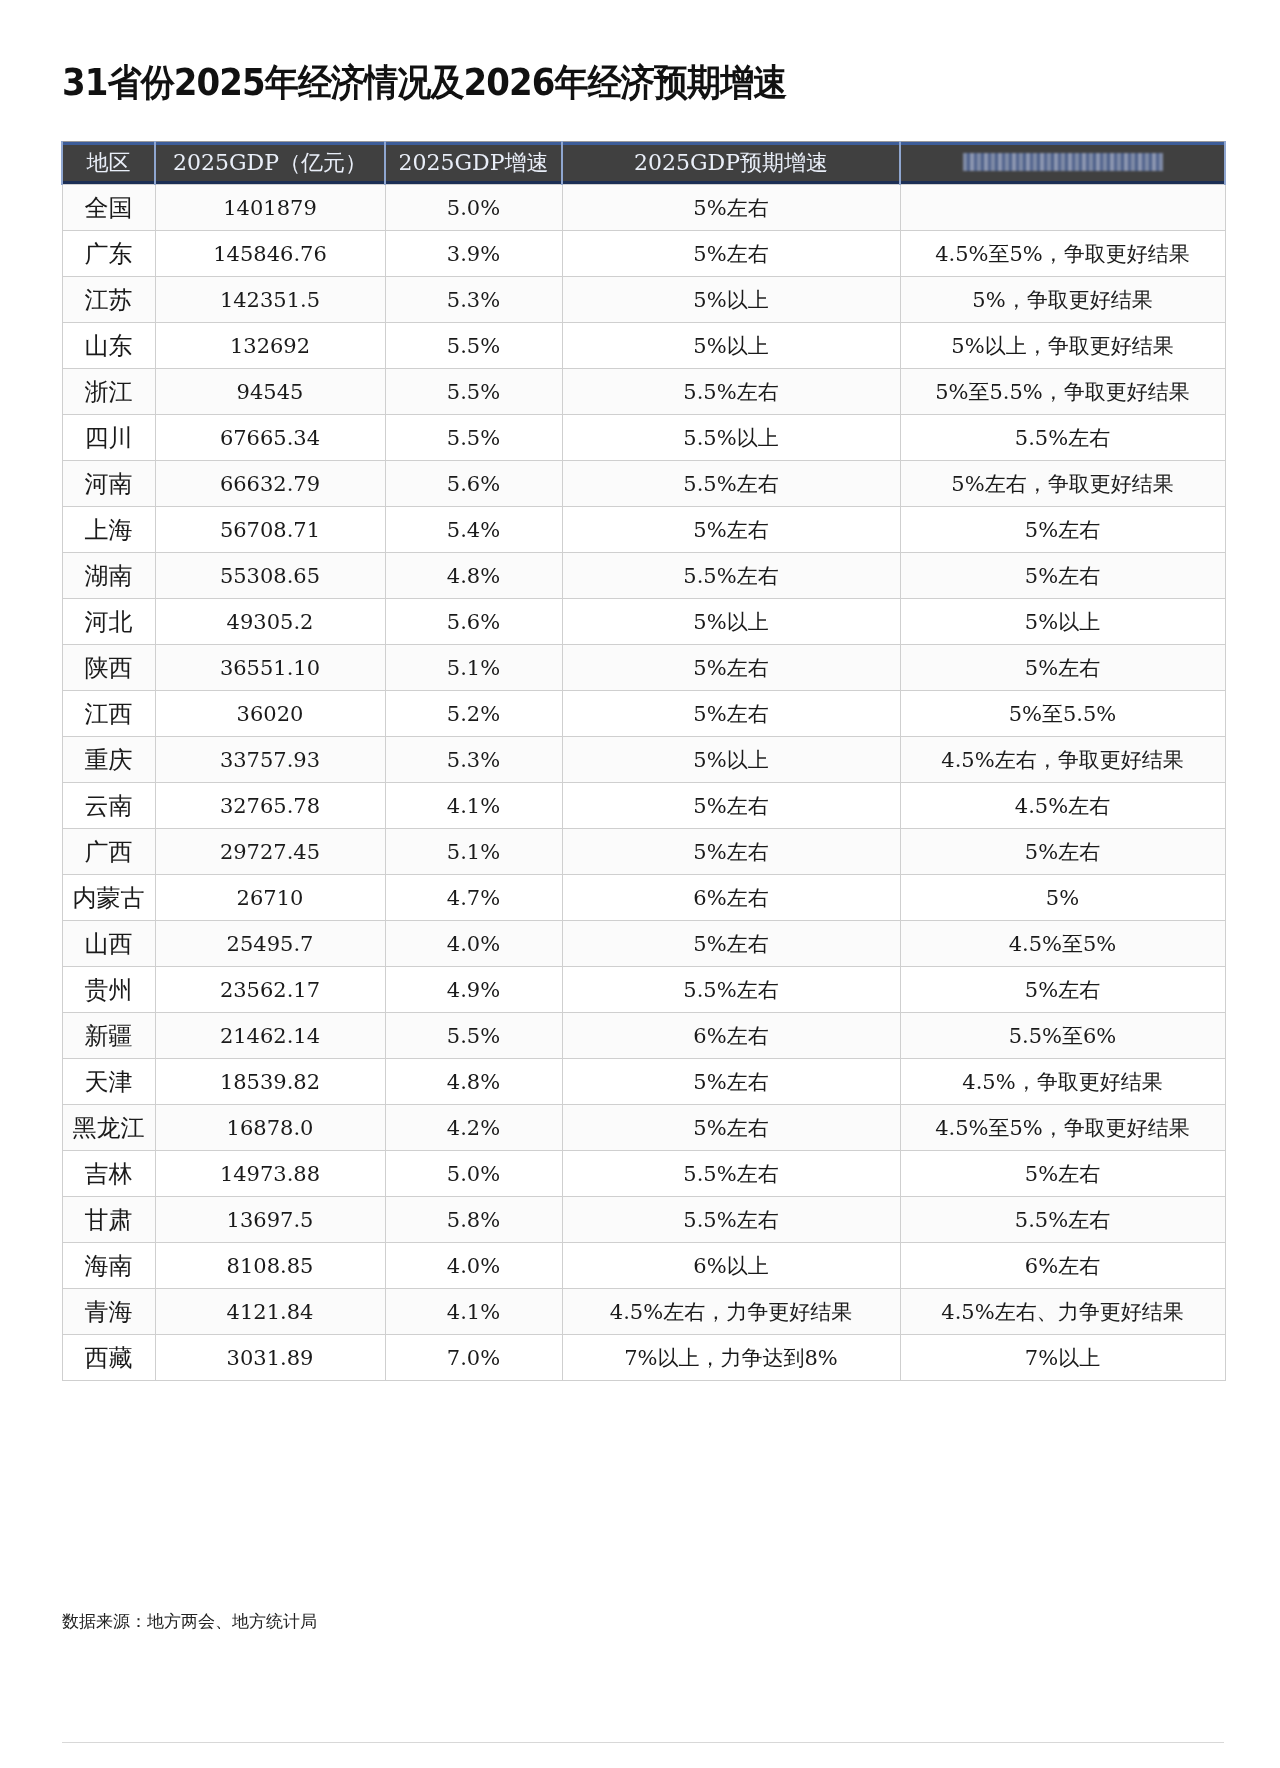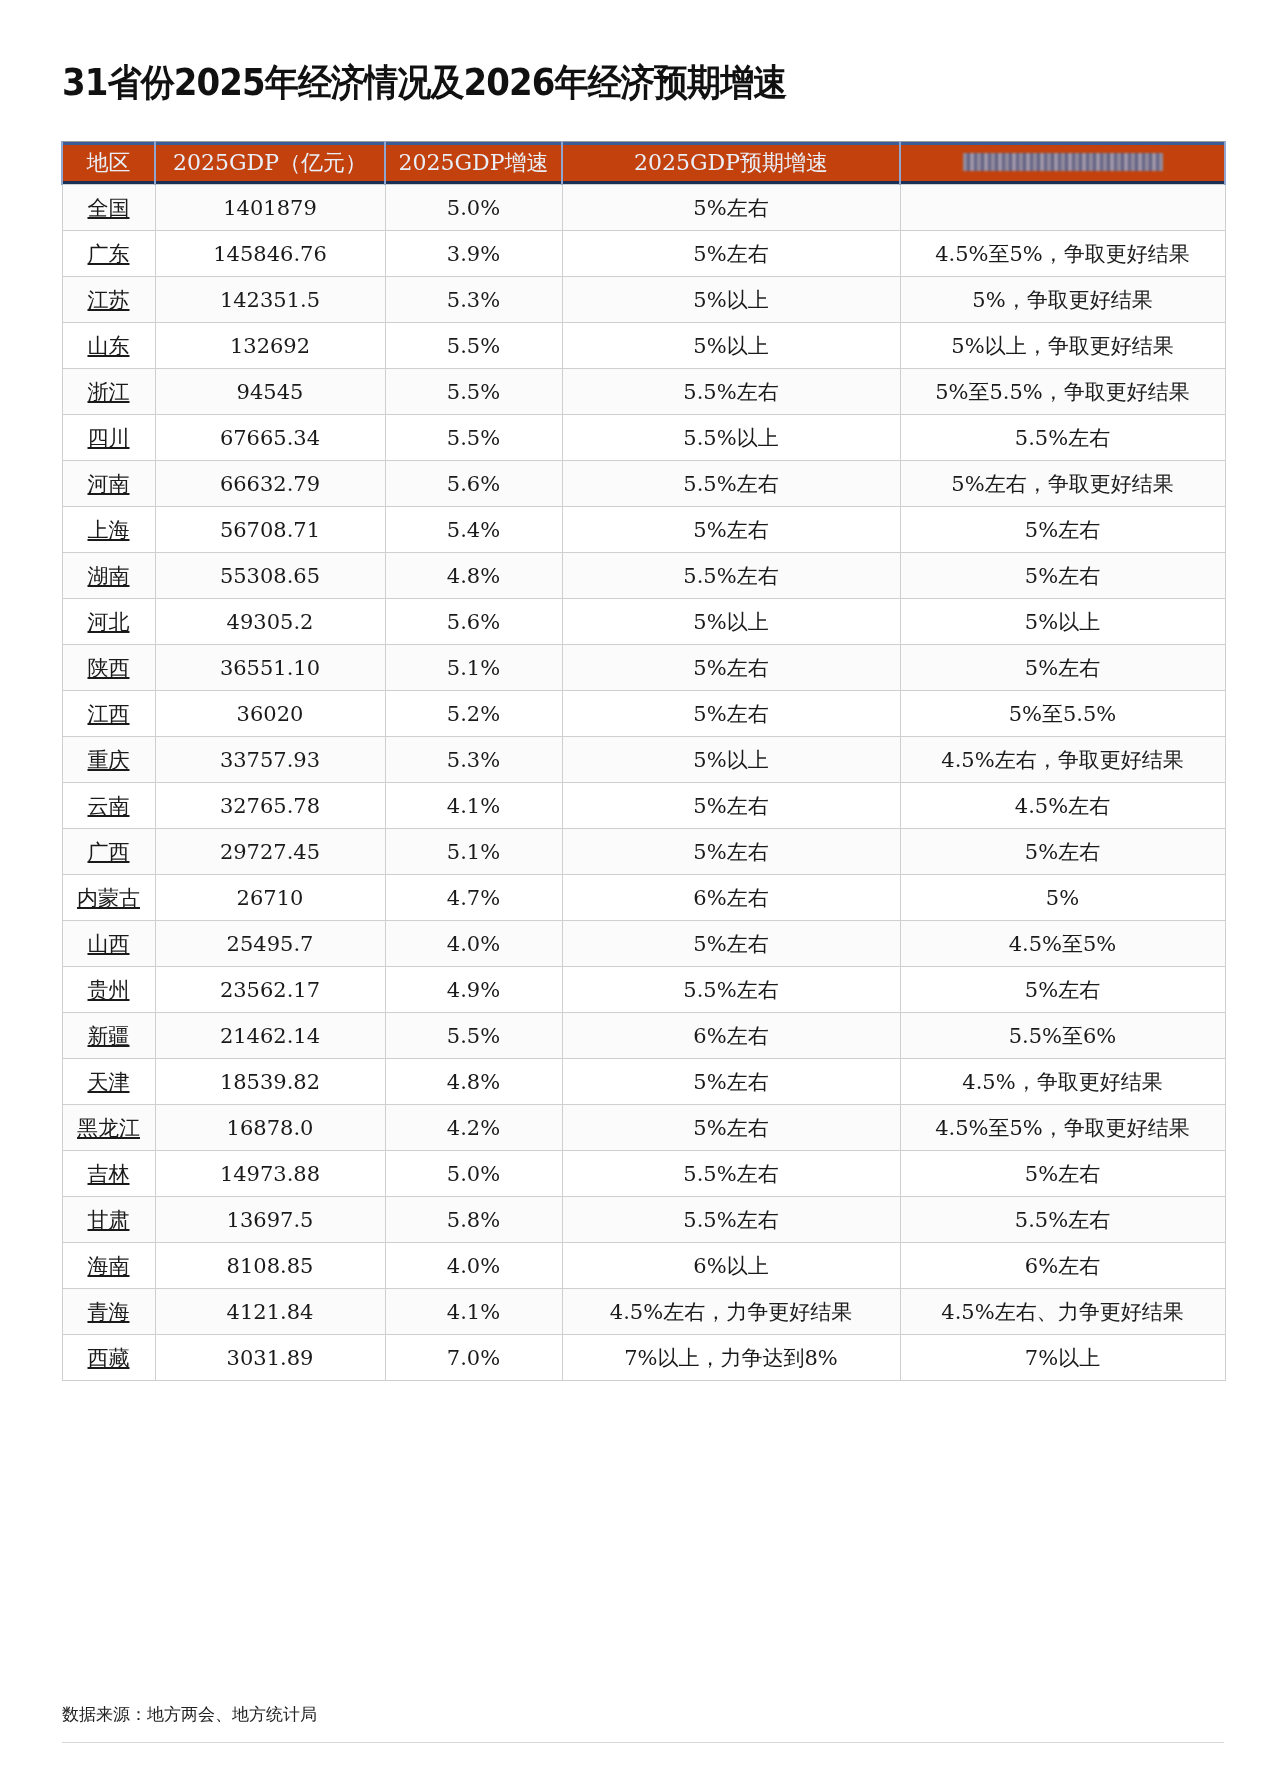--- a/index.html
+++ b/index.html
@@ -18,40 +18,40 @@
       position: absolute; left: 61px; top: 141px;
       width: 1163px; border-collapse: collapse; table-layout: fixed;
       border: 1.5px solid #9a9a9a;
     }
     table.gdp col.c1 { width: 93px; }
     table.gdp col.c2 { width: 230px; }
     table.gdp col.c3 { width: 177px; }
     table.gdp col.c4 { width: 338px; }
     table.gdp col.c5 { width: 325px; }
     table.gdp th {
-      background: #c2410c; color: #e9eef8; height: 42px;
+      background: #404040; color: #e9eef8; height: 42px;
       font-weight: normal; font-size: 22px;
       border-left: 2px solid #8fa6d0; border-right: 2px solid #8fa6d0;
       box-shadow: inset 0 -3px 0 #1c2f55, inset 0 3px 0 #3d5d99;
       padding: 0; text-align: center; vertical-align: middle;
     }
     table.gdp th .blurred {
       display: inline-block; width: 200px; height: 18px;
       background: repeating-linear-gradient(90deg, #8a98b8 0 4px, #4f6597 4px 7px, #9aa6c4 7px 11px, #566b9c 11px 14px);
       filter: blur(1px); opacity: 0.85;
     }
     table.gdp td {
       height: 45px; padding: 0; text-align: center; vertical-align: middle;
       font-size: 21px; border: 1px solid #cfcfcf; color: #1a1a1a;
     }
     table.gdp tr:nth-child(even) td { background: #ffffff; }
     table.gdp tr:nth-child(odd) td { background: #fbfbfb; }
-    table.gdp td.region { font-size: 21px; text-decoration: underline; }
+    table.gdp td.region { font-size: 24px; }
     .source {
-      position: absolute; left: 62px; top: 1703px;
+      position: absolute; left: 62px; top: 1610px;
       font-family: "DejaVu Sans", "Liberation Sans", sans-serif;
       font-size: 17px; color: #222;
     }
     .source-rule {
       position: absolute; left: 62px; top: 1742px; width: 1162px; height: 1px; background: #d8d8d8;
     }
   </style>
 </head>
 <body>
 

